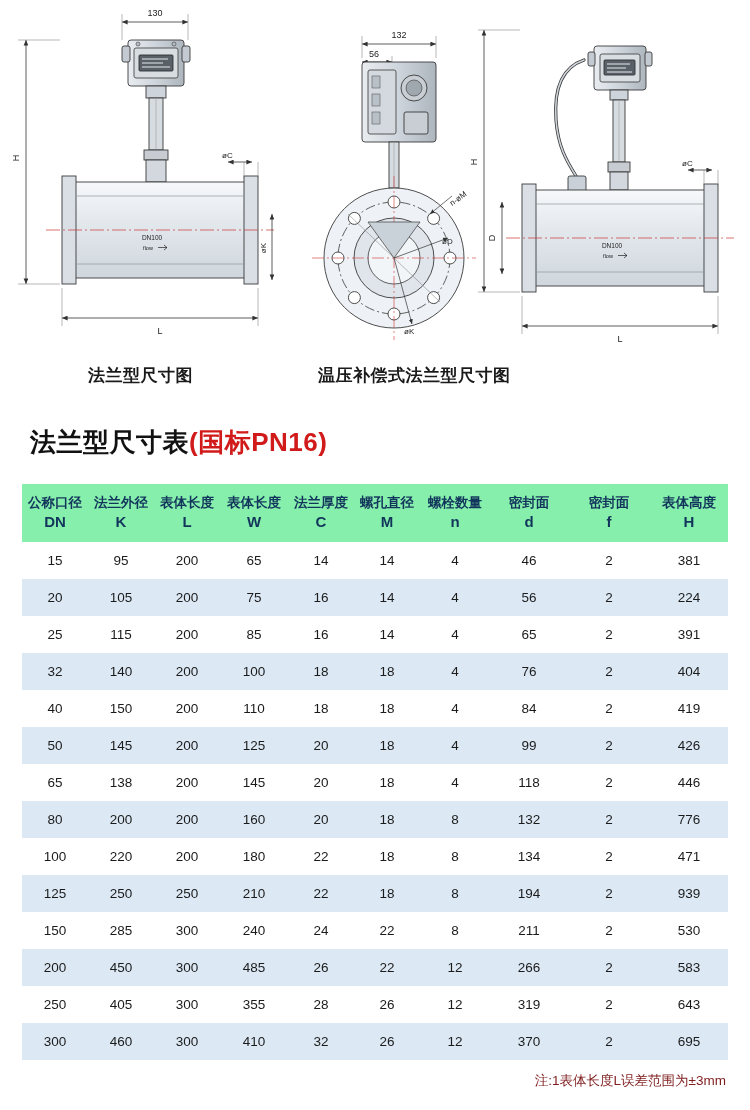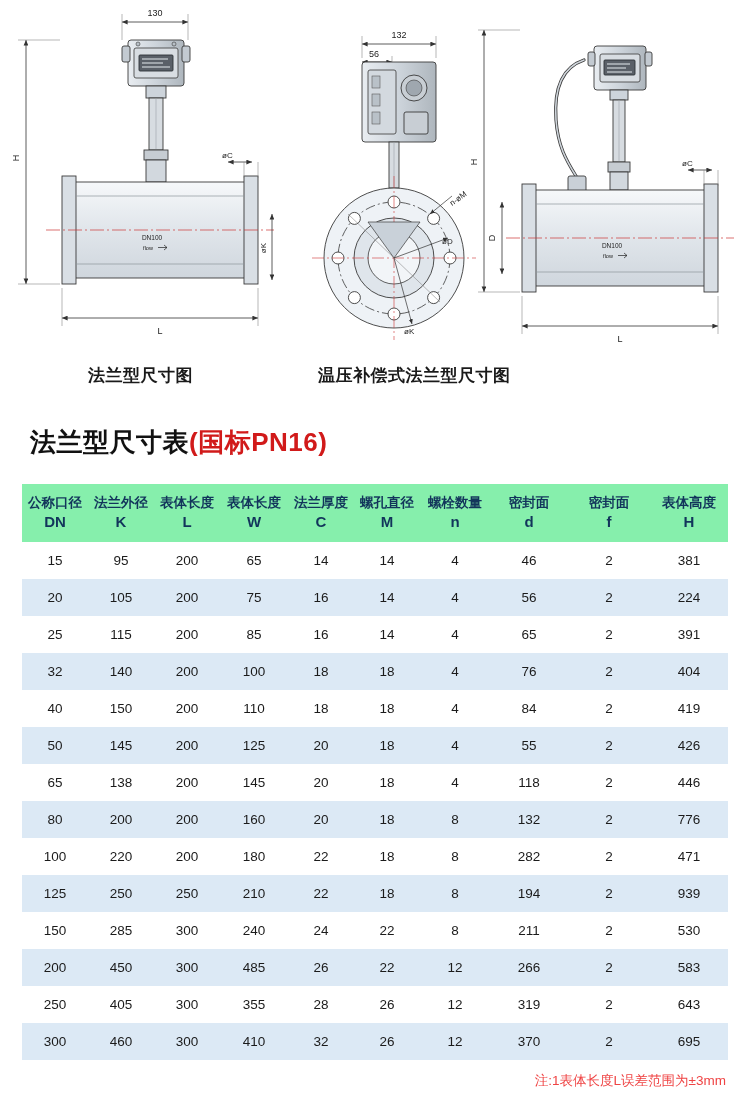--- a/index.html
+++ b/index.html
@@ -100,21 +100,21 @@
   table.spec tbody tr.even td {
     background: #dce9f5;
   }
 
   
   #footnote {
     position: absolute;
     top: 1072px;
     right: 24px;
     font-size: 13.5px;
-    color: #ef4444;
+    color: #7f1d1d;
     margin-left: 27px;
   }
 
   
   text { font-family: "Liberation Sans", sans-serif; }
 </style>
 </head>
 <body>
 
 <div id="drawings">
@@ -441,21 +441,21 @@
           <td>419</td>
         </tr>
         <tr class="even">
           <td>50</td>
           <td>145</td>
           <td>200</td>
           <td>125</td>
           <td>20</td>
           <td>18</td>
           <td>4</td>
-          <td>55</td>
+          <td>99</td>
           <td>2</td>
           <td>426</td>
         </tr>
         <tr class="odd">
           <td>65</td>
           <td>138</td>
           <td>200</td>
           <td>145</td>
           <td>20</td>
           <td>18</td>
@@ -477,21 +477,21 @@
           <td>776</td>
         </tr>
         <tr class="odd">
           <td>100</td>
           <td>220</td>
           <td>200</td>
           <td>180</td>
           <td>22</td>
           <td>18</td>
           <td>8</td>
-          <td>282</td>
+          <td>134</td>
           <td>2</td>
           <td>471</td>
         </tr>
         <tr class="even">
           <td>125</td>
           <td>250</td>
           <td>250</td>
           <td>210</td>
           <td>22</td>
           <td>18</td>

